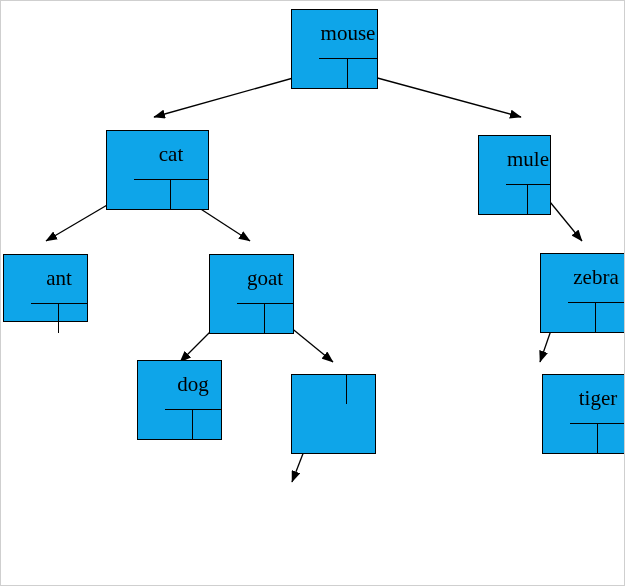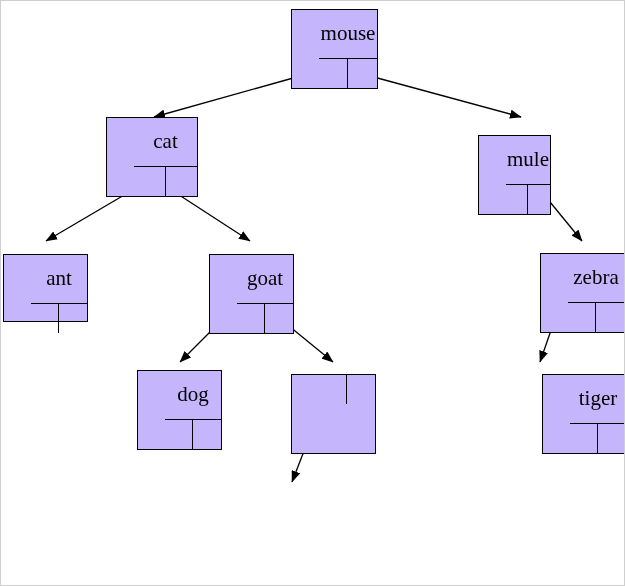--- a/index.html
+++ b/index.html
@@ -32,21 +32,21 @@
     position: absolute;
     left: 0;
     top: 0;
     width: 625px;
     height: 586px;
   }
   .tree-node {
     position: absolute;
     box-sizing: border-box;
     border: 1.4px solid #000000;
-    background: #c4b5fd;
+    background: #0ea5e9;
     padding-left: 27px;
   }
   .node-label {
     box-sizing: border-box;
     height: 49px;
     line-height: 47px;
     text-align: center;
     font-size: 21px;
     color: #000000;
     border-bottom: 1.4px solid #000000;
@@ -91,21 +91,21 @@
   </svg>
 
   <div id="node-layer">
       <div class="tree-node" style="left: 290px; top: 8px; width: 87px; height: 80px;">
         <div class="node-label">mouse</div>
         <div class="node-pointers">
           <div class="ptr-cell left-ptr"></div>
           <div class="ptr-cell right-ptr"></div>
         </div>
       </div>
-      <div class="tree-node" style="left: 105px; top: 116px; width: 92px; height: 80px;">
+      <div class="tree-node" style="left: 105px; top: 129px; width: 103px; height: 80px;">
         <div class="node-label">cat</div>
         <div class="node-pointers">
           <div class="ptr-cell left-ptr"></div>
           <div class="ptr-cell right-ptr"></div>
         </div>
       </div>
       <div class="tree-node" style="left: 477px; top: 134px; width: 73px; height: 80px;">
         <div class="node-label">mule</div>
         <div class="node-pointers">
           <div class="ptr-cell left-ptr"></div>
@@ -126,21 +126,21 @@
           <div class="ptr-cell right-ptr"></div>
         </div>
       </div>
       <div class="tree-node" style="left: 539px; top: 252px; width: 85px; height: 80px;">
         <div class="node-label">zebra</div>
         <div class="node-pointers">
           <div class="ptr-cell left-ptr"></div>
           <div class="ptr-cell right-ptr"></div>
         </div>
       </div>
-      <div class="tree-node" style="left: 136px; top: 369px; width: 85px; height: 80px;">
+      <div class="tree-node" style="left: 136px; top: 359px; width: 85px; height: 80px;">
         <div class="node-label">dog</div>
         <div class="node-pointers">
           <div class="ptr-cell left-ptr"></div>
           <div class="ptr-cell right-ptr"></div>
         </div>
       </div>
       <div class="tree-node" style="left: 290px; top: 373px; width: 85px; height: 80px;">
         <div class="node-pointers">
           <div class="ptr-cell left-ptr"></div>
           <div class="ptr-cell right-ptr"></div>

